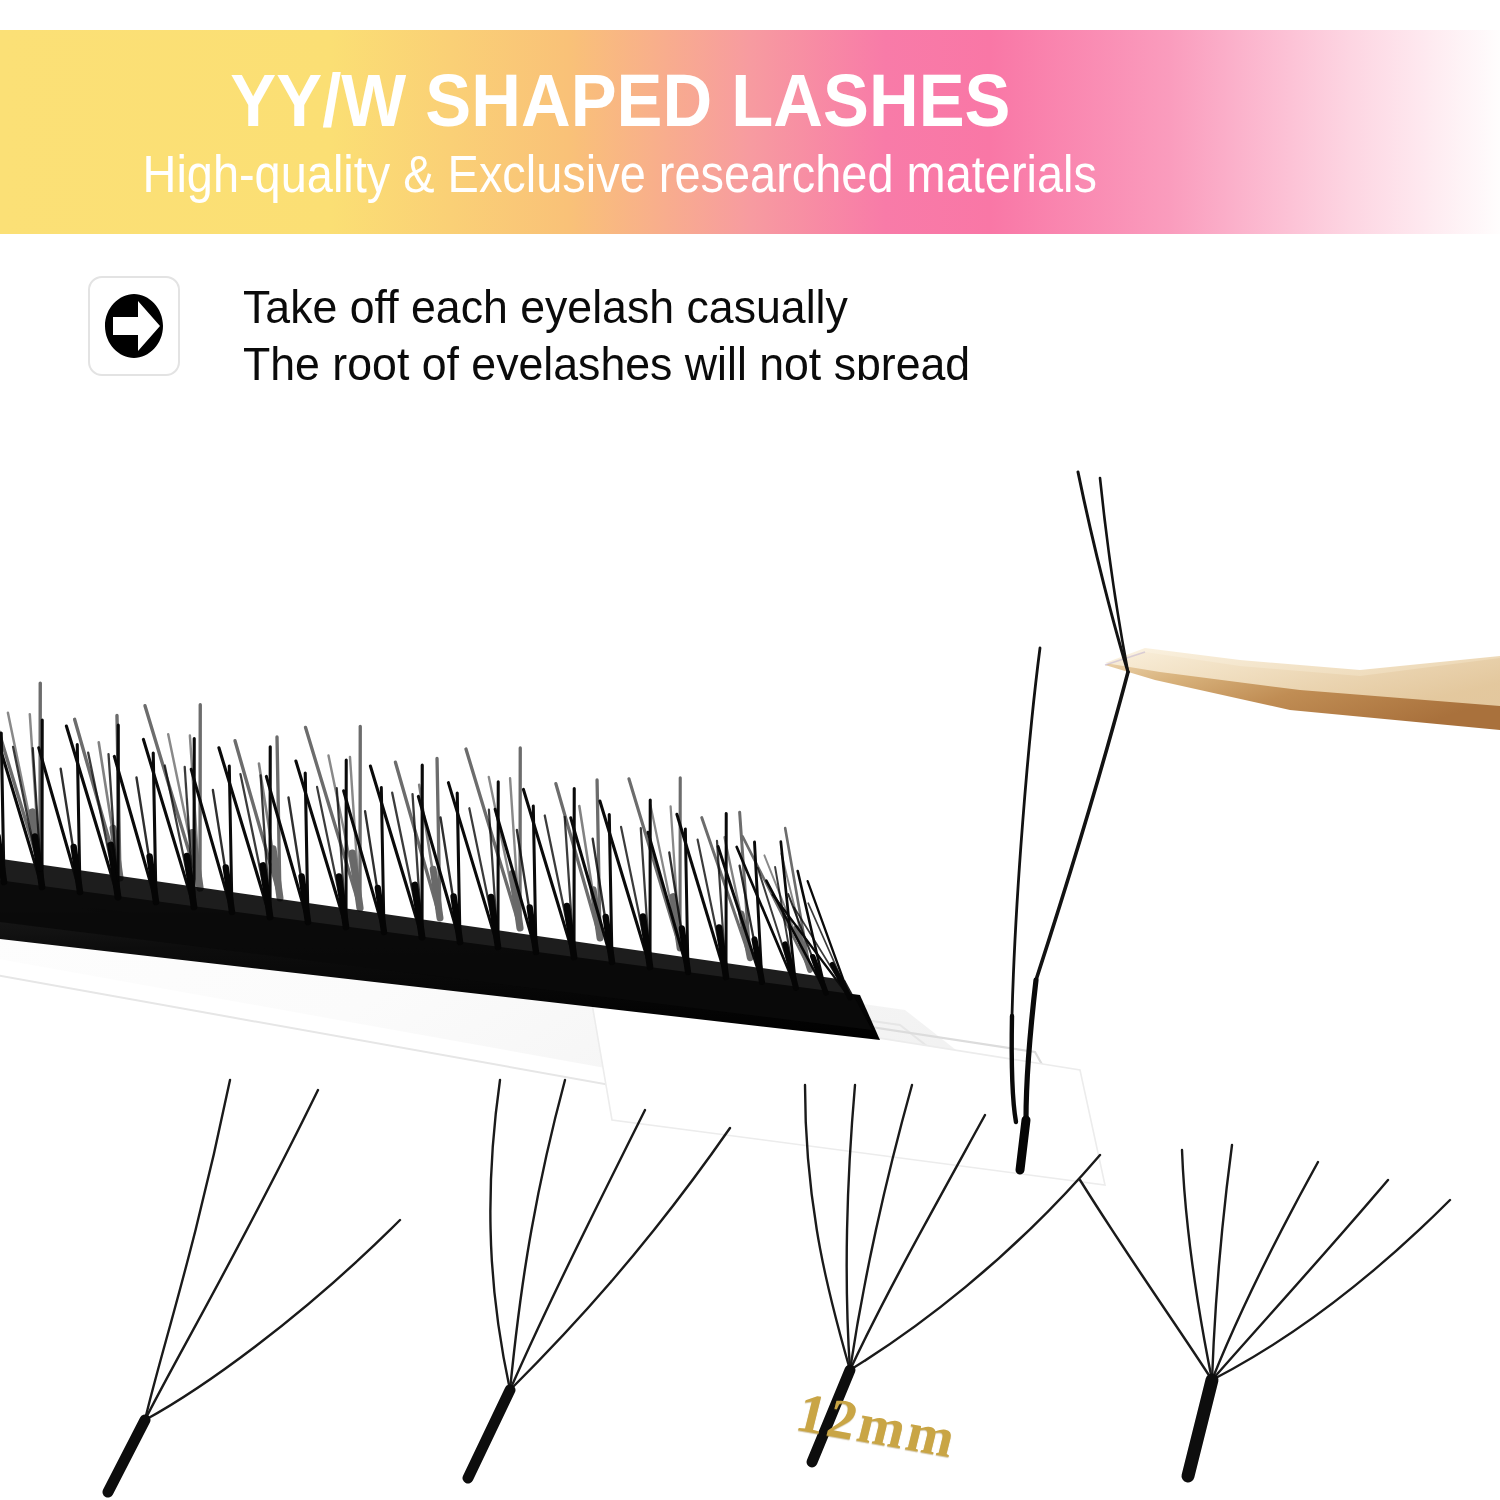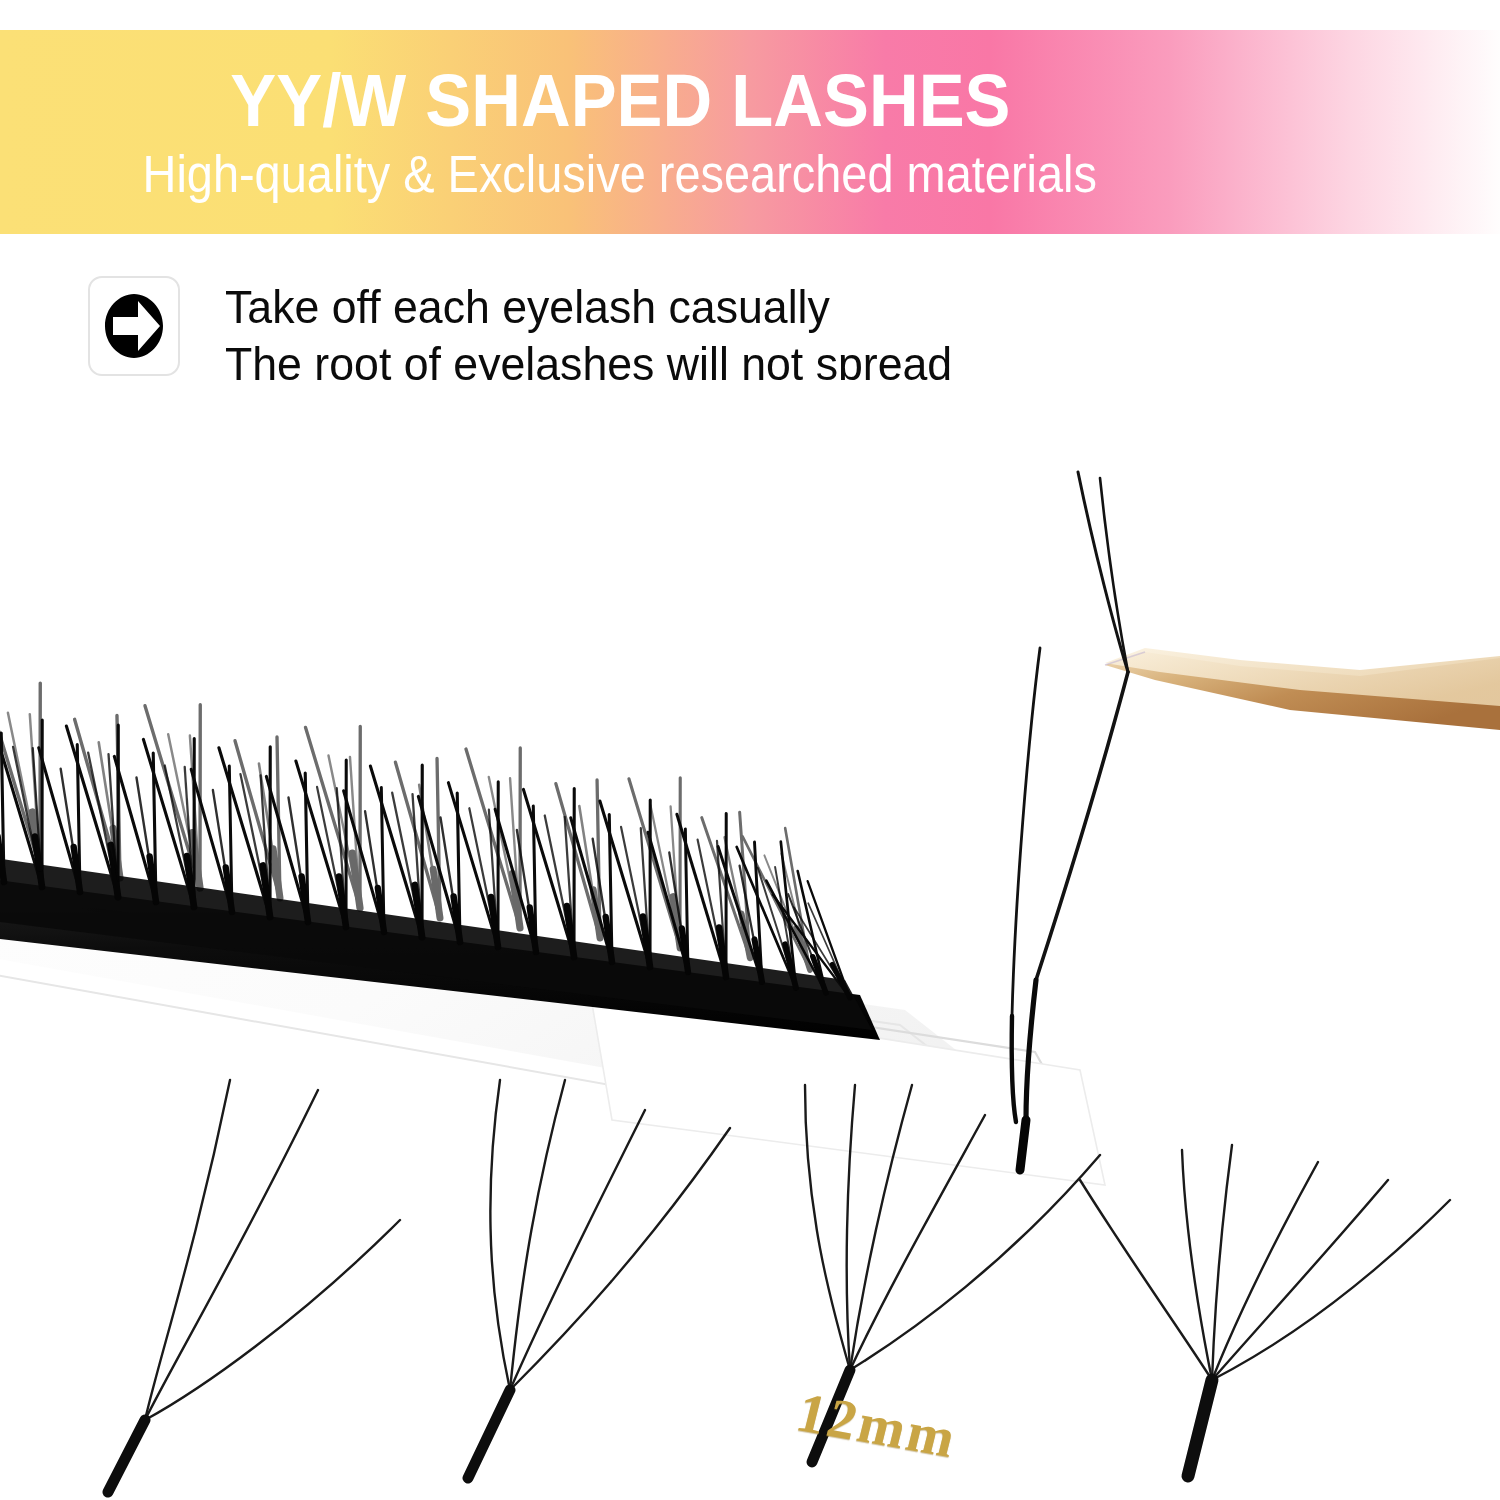--- a/index.html
+++ b/index.html
@@ -85,21 +85,21 @@
     border-radius: 14px;
     background: #ffffff;
     display: flex;
     align-items: center;
     justify-content: center;
     box-sizing: border-box;
     flex: 0 0 auto;
   }
   .instruction-iconbox svg { display: block; }
   .instruction-text {
-    margin-left: 45px;
+    margin-left: 63px;
     padding-top: 2px;
   }
   .instruction-line {
     color: #0b0b0b;
     font-family: "Liberation Sans Narrow", "Liberation Sans", sans-serif;
     font-weight: 400;
     font-size: 47px;
     line-height: 57px;
     transform: scaleX(0.95);
     transform-origin: left center;

